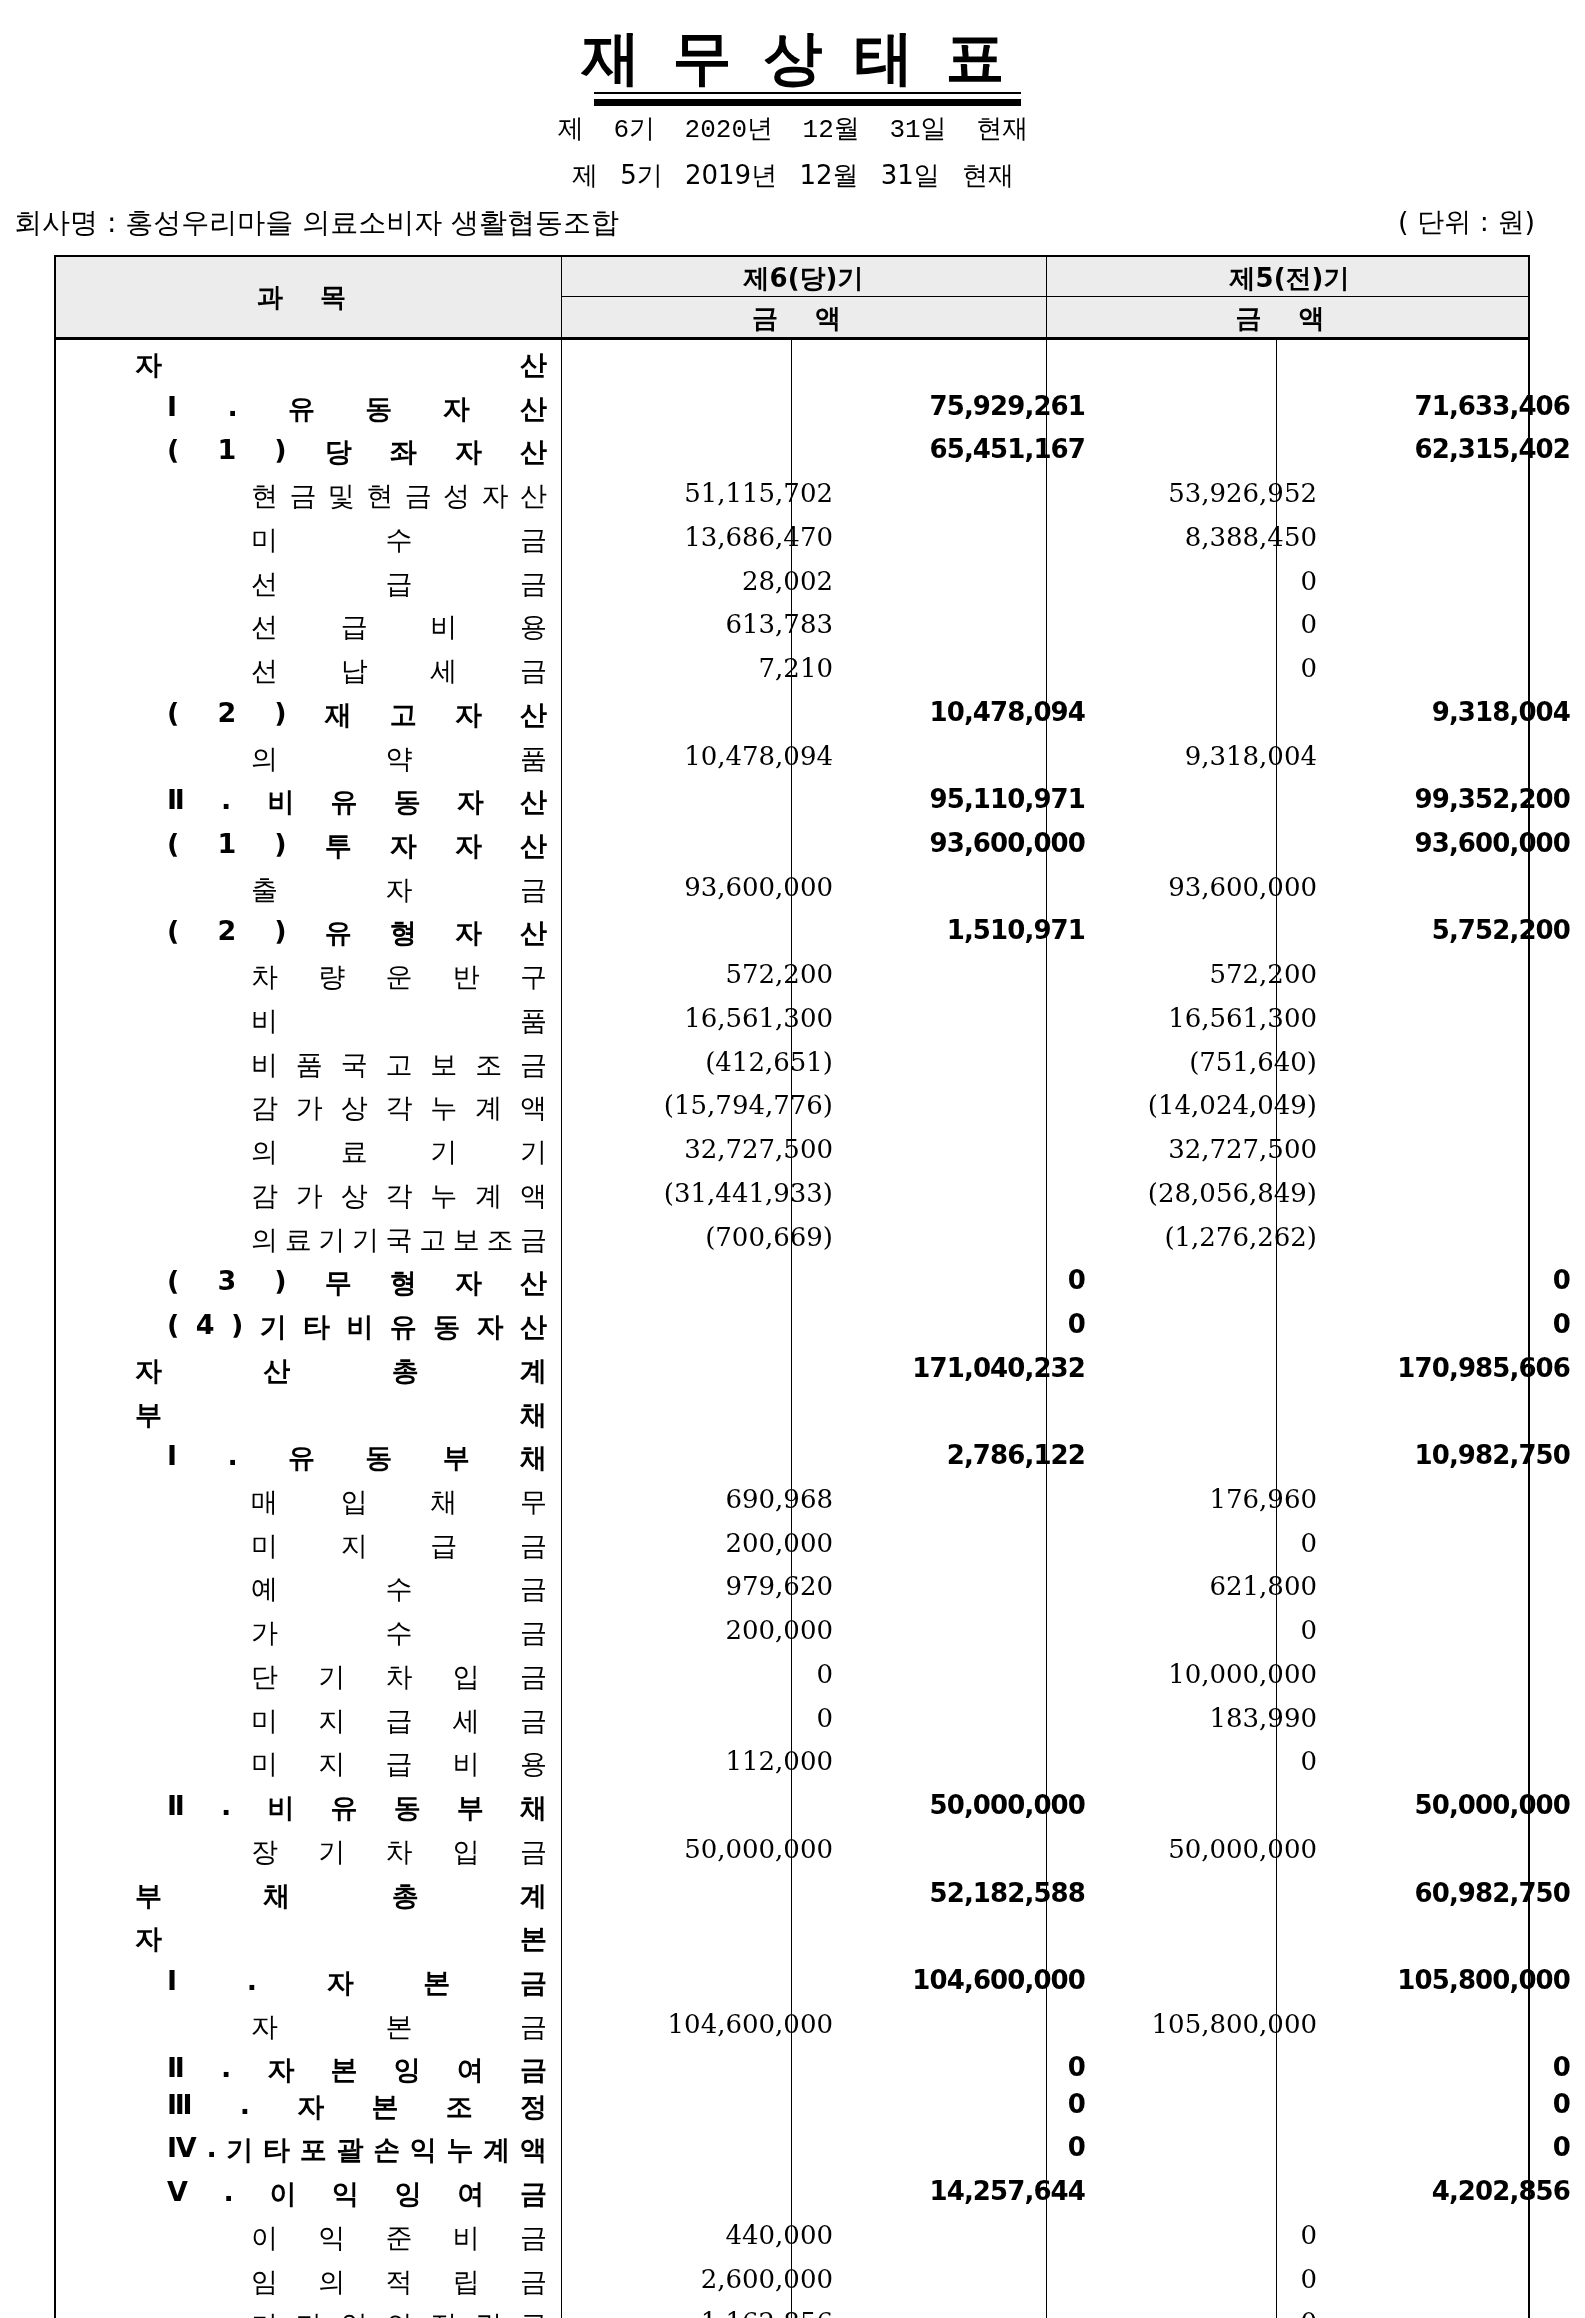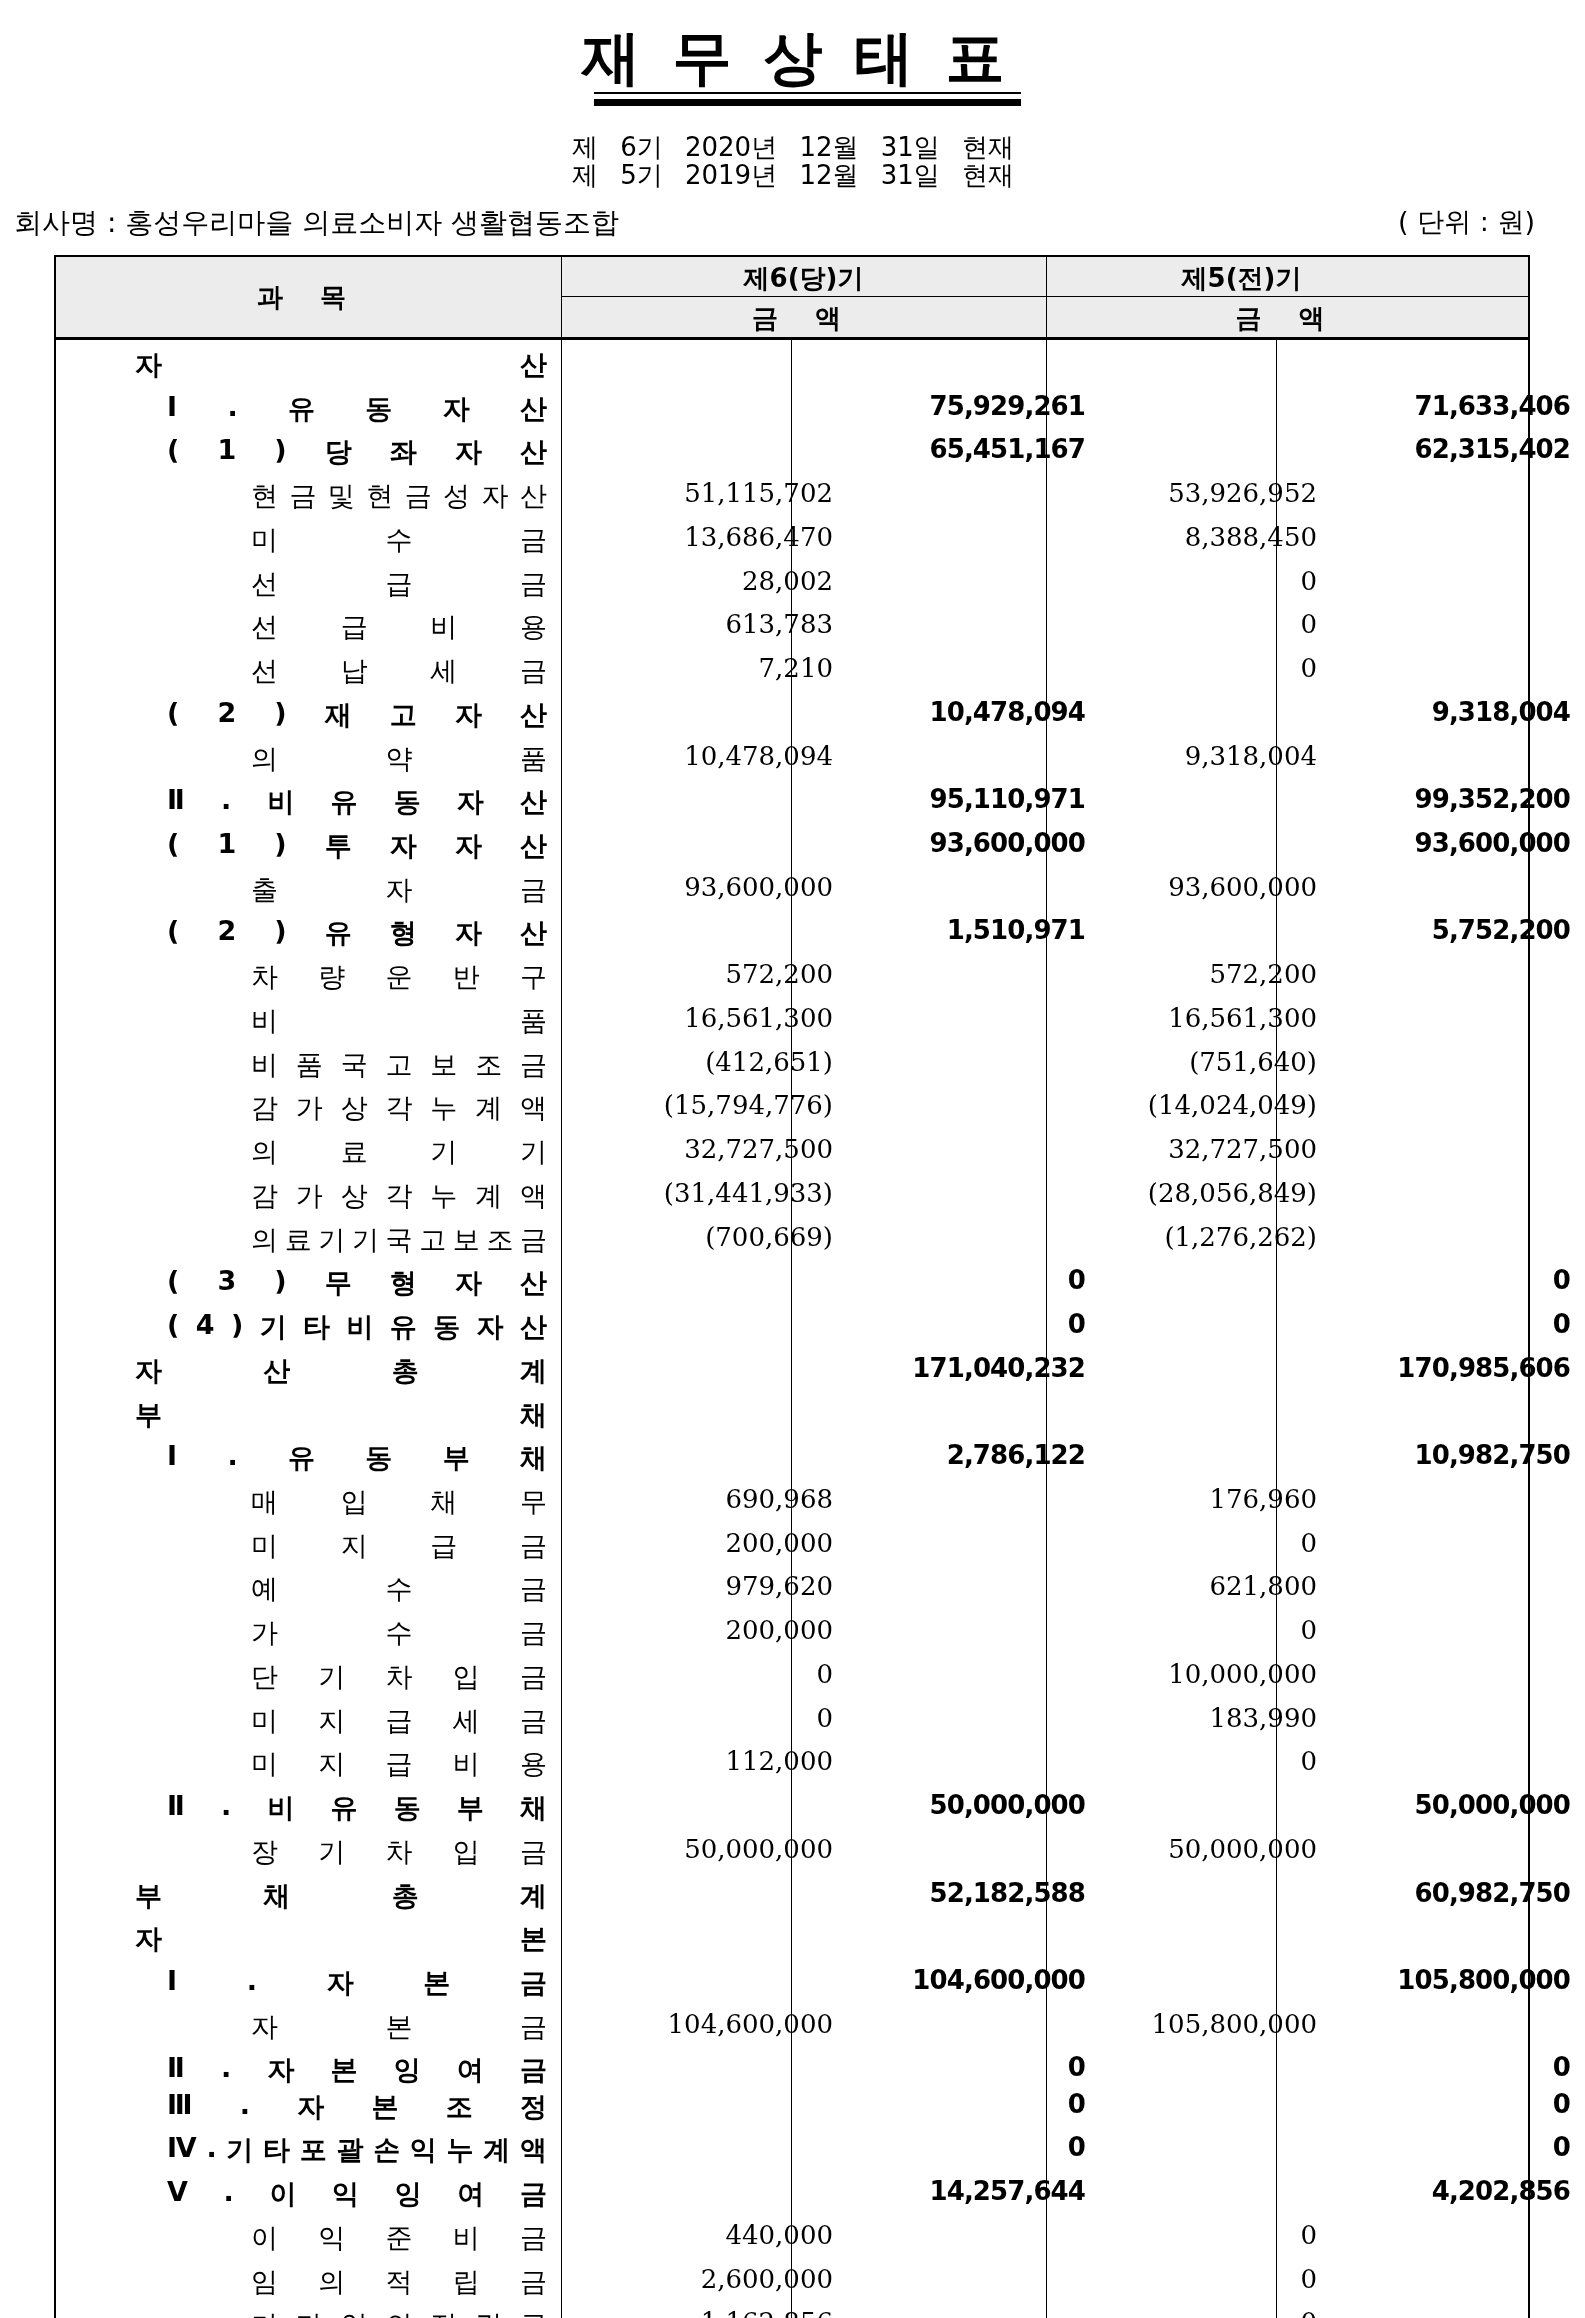--- a/index.html
+++ b/index.html
@@ -3,21 +3,21 @@
 <meta charset="utf-8">
 <style>
   html, body { margin:0; padding:0; background:#ffffff; }
   body { width:1586px; height:2689px; position:relative; overflow:hidden;
          font-family:"DejaVu Sans","Liberation Sans",sans-serif; color:#000; }
   .title { position:absolute; left:0; width:1586px; top:18.5px; text-align:center;
            font-size:59px; font-weight:bold; letter-spacing:32px; padding-left:32px; box-sizing:border-box; }
   .title-rule1 { position:absolute; left:594px; width:427px; top:92px; height:1.9px; background:#000; }
   .title-rule2 { position:absolute; left:594px; width:427px; top:99px; height:6.5px; background:#000; }
   .period { position:absolute; left:0; width:1586px; text-align:center; font-size:26px; word-spacing:14px; }
-  .period.p1 { top:130px; }
+  .period.p1 { top:111px;font-family:Liberation Mono, monospace; }
   .period.p2 { top:158px; }
   .company { position:absolute; left:14px; top:204px; font-size:28px; }
   .unit { position:absolute; right:51px; top:204px; font-size:27px; }
   .table { position:absolute; left:54px; top:255px; width:1476px; height:2355px;
            border:2.8px solid #000; box-sizing:border-box; }
   .head-bg { position:absolute; left:0; top:0; right:0; height:80px; background:#ececec; }
   .vline { position:absolute; width:1.4px; background:#000; }
   .hline { position:absolute; height:1.4px; background:#000; }
   .head-cell { position:absolute; text-align:center; font-size:26px; font-weight:bold; }
   .rows { position:absolute; left:0; top:83px; right:0; }
@@ -49,21 +49,21 @@
   <div class="hline" style="left:505px; right:0; top:39px;"></div>
   <div class="hline" style="left:0; right:0; top:80px; height:2.8px;"></div>
 
   <div class="vline" style="left:505px; top:0; bottom:0;"></div>
   <div class="vline" style="left:735px; top:83px; bottom:0;"></div>
   <div class="vline" style="left:990px; top:0; bottom:0;"></div>
   <div class="vline" style="left:1220px; top:83px; bottom:0;"></div>
 
   <div class="head-cell" style="left:0; width:505px; top:23px; letter-spacing:14px;">과 목</div>
   <div class="head-cell" style="left:505px; width:485px; top:3.7px;">제6(당)기</div>
-  <div class="head-cell" style="left:990px; width:391px; top:3.7px;">제5(전)기</div>
+  <div class="head-cell" style="left:990px; width:391px; top:3.7px;padding-left:48px;">제5(전)기</div>
   <div class="head-cell" style="left:505px; width:485px; top:44px; letter-spacing:14px;">금 액</div>
   <div class="head-cell" style="left:990px; width:482px; top:44px; letter-spacing:14px;">금 액</div>
 
   <div class="rows" id="rows">
       <div class="row" style="top: 0px;">
         <div class="label">
           <div class="txt bold" style="left: 79px; right: 14px;"><span>자</span><span>산</span></div>
         </div>
         <div class="v c1"></div>
         <div class="v c2 b"></div>

